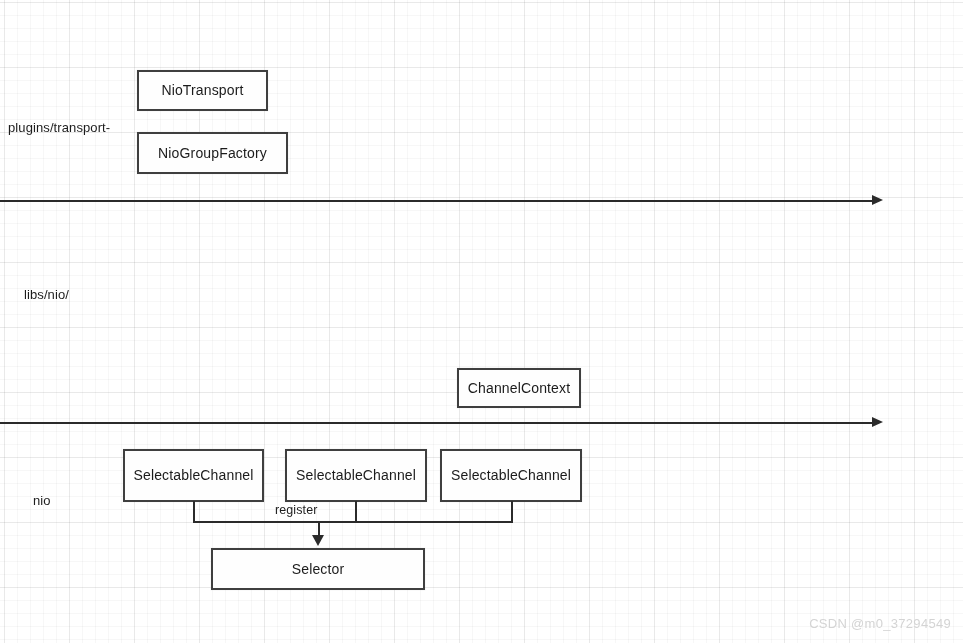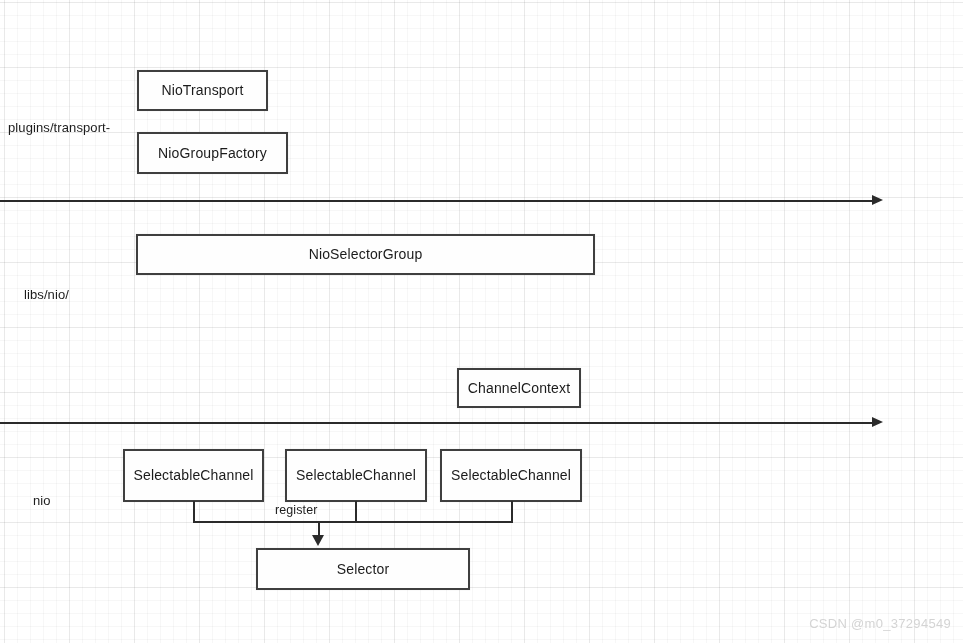--- a/index.html
+++ b/index.html
@@ -106,21 +106,20 @@
   <div class="divider" style="left:0px; top:200px; width:875px;"></div>
   <div class="divider-arrow" style="left:872px; top:195px;"></div>
 
   <div class="divider" style="left:0px; top:422px; width:875px;"></div>
   <div class="divider-arrow" style="left:872px; top:417px;"></div>
 
   <div class="node" style="left:137px; top:70px; width:131px; height:41px;">NioTransport</div>
 
   <div class="node" style="left:137px; top:132px; width:151px; height:42px;">NioGroupFactory</div>
 
-  <div class="node" style="left:136px; top:234px; width:459px; height:41px;">NioSelectorGroup</div>
 
 
 
 
   <div class="node" style="left:457px; top:368px; width:124px; height:40px;text-align:center;">ChannelContext</div>
 
   <div class="node" style="left:123px; top:449px; width:141px; height:53px;">SelectableChannel</div>
 
   <div class="node" style="left:285px; top:449px; width:142px; height:53px;">SelectableChannel</div>
 
@@ -132,17 +131,17 @@
 
   <div class="conn-v" style="left:511px; top:501px; height:21px;"></div>
 
   <div class="conn-h" style="left:193px; top:521px; width:320px;"></div>
 
   <div class="conn-v" style="left:318px; top:521px; height:16px;"></div>
   <div class="conn-arrow-down" style="left:312px; top:535px;"></div>
 
   <div class="edge-label" style="left:275px; top:503px;">register</div>
 
-  <div class="node" style="left:211px; top:548px; width:214px; height:42px;margin-left:45px;">Selector</div>
+  <div class="node" style="left:211px; top:548px; width:214px; height:42px;">Selector</div>
 
   <div class="watermark" style="right:12px; bottom:12px;">CSDN @m0_37294549</div>
 
 </div>
 
 </body></html>

